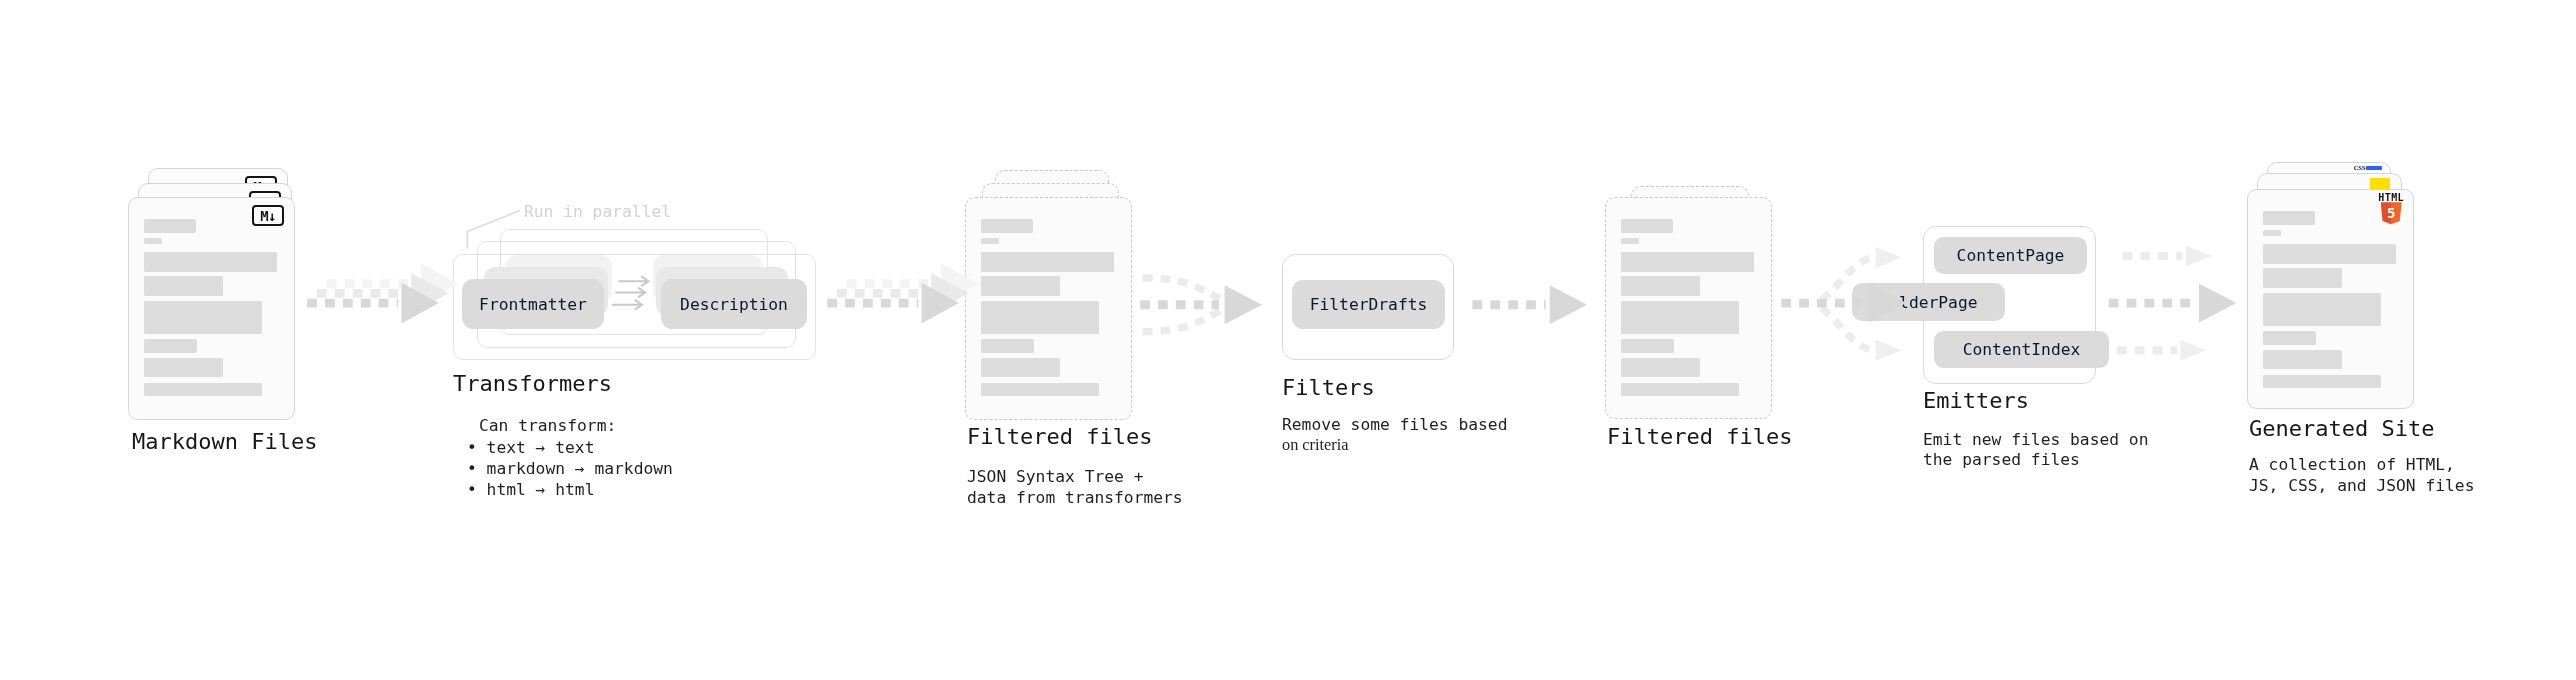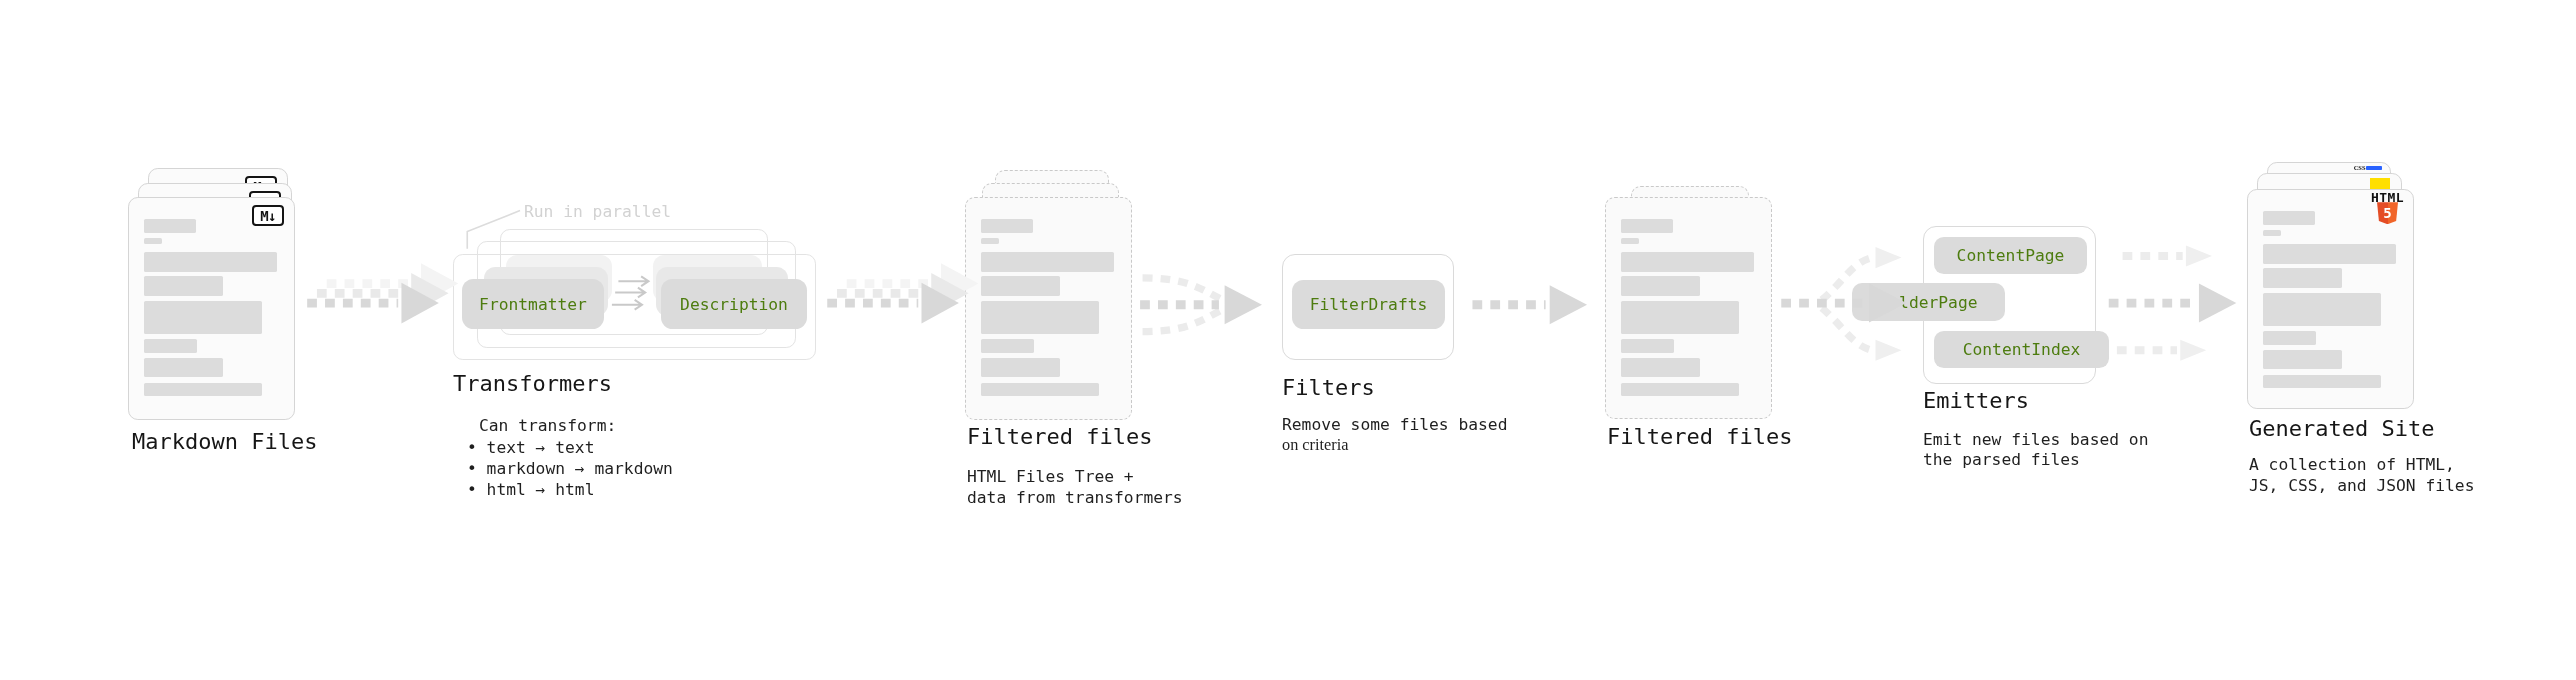--- a/index.html
+++ b/index.html
@@ -22,31 +22,31 @@
   
   .md-badge{position:absolute;top:7.3px;right:9.8px;width:32.5px;height:21px;background:#ffffff;
     border:2.4px solid #141414;border-radius:4.1px;display:flex;align-items:center;justify-content:center;
     font-size:14px;font-weight:bold;color:#141414;box-sizing:border-box;letter-spacing:-0.8px;}
   
   .css-mark{position:absolute;display:flex;align-items:center;font-family:Liberation Serif, serif;}
   .css-mark .css-txt{font-size:6.5px;font-weight:bold;color:#111;line-height:5.7px;letter-spacing:0;}
   .css-mark .css-bar{width:16.3px;height:4.1px;background:#2962ff;margin-top:0.8px;border-radius:0.8px;}
   .js-mark{position:absolute;width:19.5px;height:13px;background:#ffdf00;}
   .html5{position:absolute;display:flex;flex-direction:column;align-items:center;}
-  .html5 .html-txt{font-size:13px;font-weight:bold;color:#111;line-height:7.3px;letter-spacing:0.4px;text-align:center;}
+  .html5 .html-txt{font-size:10px;font-weight:bold;color:#111;line-height:7.3px;letter-spacing:0.4px;text-align:center;}
   .html5 .shield{width:21px;height:22px;margin-top:0.8px;background:linear-gradient(90deg,#e44d26 50%,#f16529 50%);
     clip-path:polygon(0 0,100% 0,91% 85%,50% 100%,9% 85%);
     display:flex;align-items:center;justify-content:center;color:#ffffff;font-size:14px;font-weight:bold;}
   
   .stage-label{position:absolute;font-size:22px;line-height:1.2;color:#161616;white-space:pre;}
   .stage-desc{position:absolute;font-size:16.3px;line-height:21px;color:#1f1f1f;white-space:pre;}
   .annot{position:absolute;font-size:16.3px;color:#d2d2d2;white-space:pre;}
   
   .pill{position:absolute;background:#dbdbdb;border-radius:11.4px;display:flex;align-items:center;justify-content:center;
-    font-size:16.3px;color:#4d7c0f;box-sizing:border-box;white-space:pre;}
+    font-size:16.3px;color:#0f172a;box-sizing:border-box;white-space:pre;}
   .pill.ghost1{background:#e8e8e8}
   .pill.ghost2{background:#f2f2f2}
   
   .frame{position:absolute;border:1.6px solid #e3e3e3;border-radius:9.8px;box-sizing:border-box;background:transparent;}
   .panel{position:absolute;border:1.6px solid #dadada;border-radius:13px;background:#ffffff;box-sizing:border-box;}
   svg.overlay{position:absolute;left:0;top:0;pointer-events:none;}
 </style>
 </head>
 <body>
 
@@ -101,21 +101,21 @@
       <div class="skel s1"></div>
       <div class="skel s2"></div>
       <div class="skel s3"></div>
       <div class="skel s4"></div>
       <div class="skel s5"></div>
       <div class="skel s6"></div>
       <div class="skel s7"></div>
       <div class="skel s8"></div>
     </div>
     <div class="stage-label" style="left:967px;top:424px;">Filtered files</div>
-    <div class="stage-desc" style="left:967px;top:466px;">HTML Files Tree +</div>
+    <div class="stage-desc" style="left:967px;top:466px;">JSON Syntax Tree +</div>
     <div class="stage-desc" style="left:967px;top:487px;">data from transformers</div>
   </div>
 
   <div>
     <div class="panel" style="left:1282px;top:254px;width:172px;height:106px;"></div>
     <div class="pill" style="left:1292px;top:280px;width:153px;height:49px;">FilterDrafts</div>
     <div class="stage-label" style="left:1282px;top:375px;">Filters</div>
     <div class="stage-desc" style="left:1282px;top:414px;">Remove some files based</div>
     <div class="stage-desc" style="left:1282px;top:434px;font-family:Liberation Serif, serif;">on criteria</div>
   </div>

